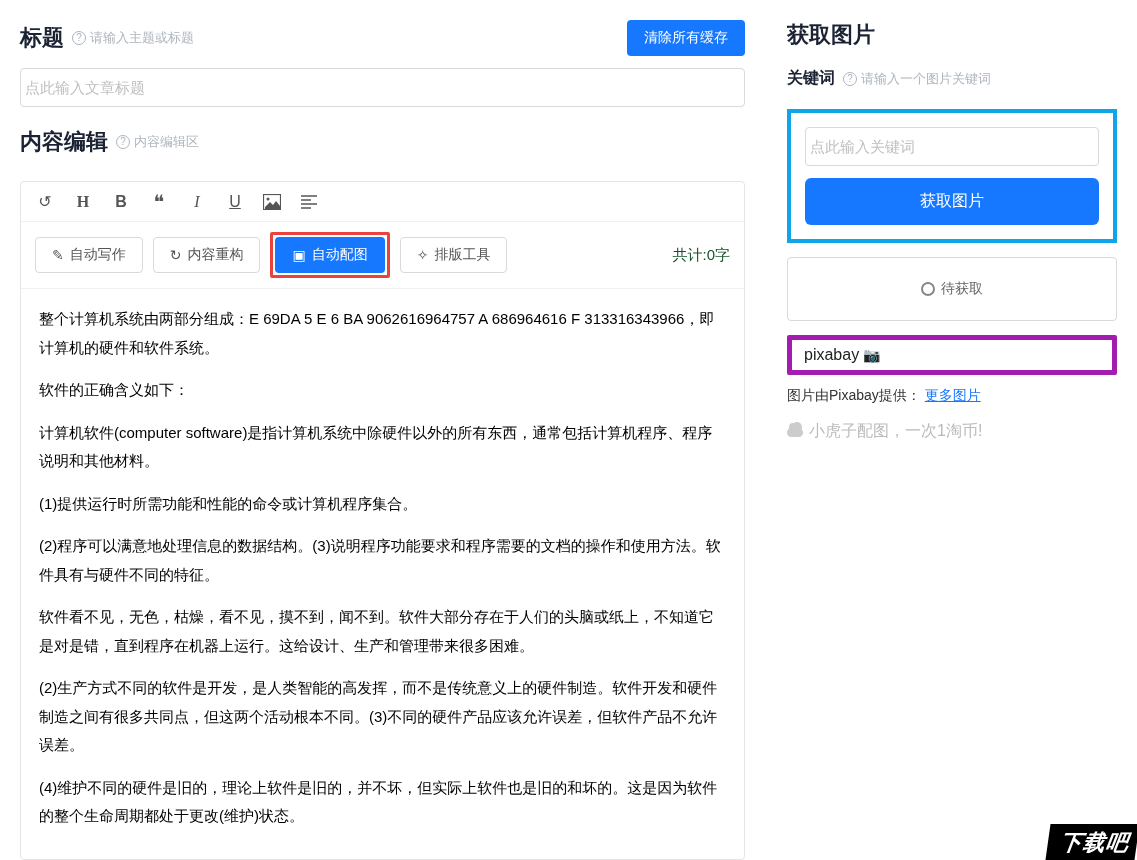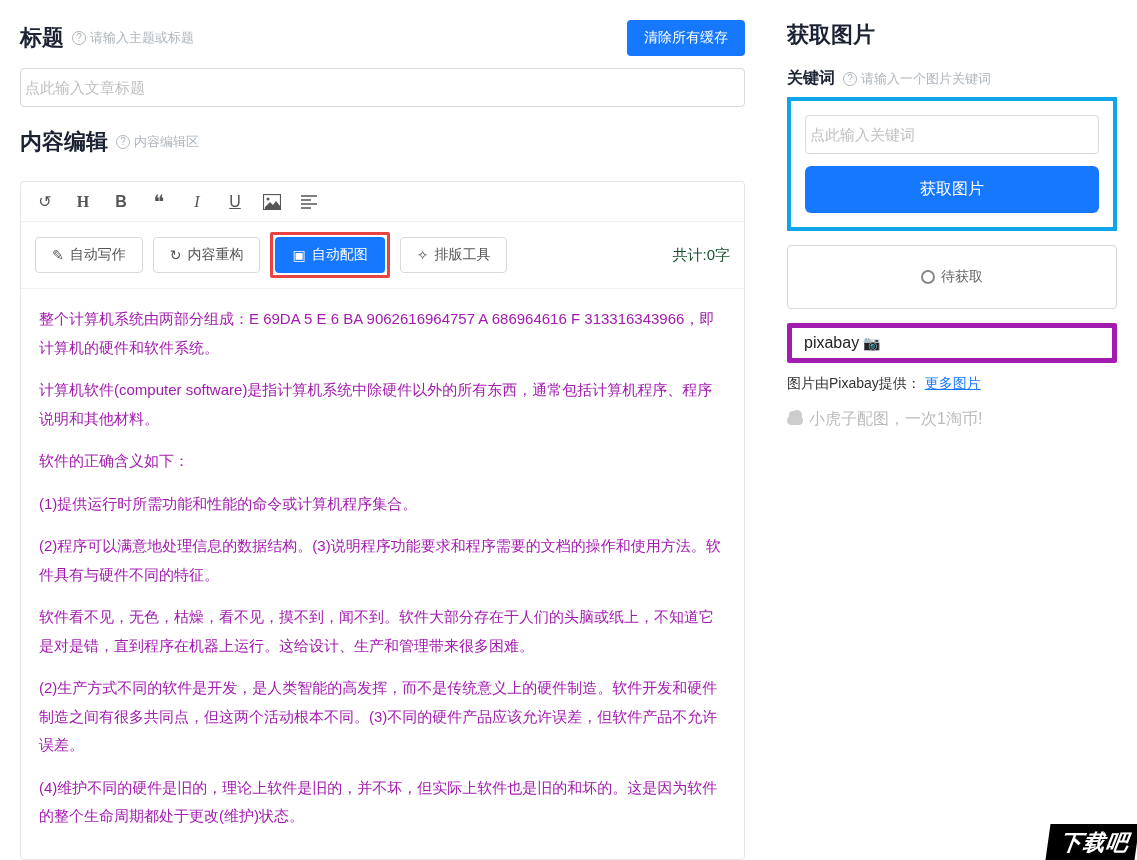--- a/index.html
+++ b/index.html
@@ -32,21 +32,21 @@
 .tb-i { font-style: italic; font-family: Georgia, serif; }
 .tb-u { text-decoration: underline; }
 .tb-quote { font-size: 20px; line-height: 16px; }
 
 .action-row { display: flex; align-items: center; padding: 10px 14px; gap: 10px; border-bottom: 1px solid #f0f0f0; }
 .action-row .spacer { flex: 1; }
 .count { color: #14532d; font-size: 15px; }
 
 .highlight-red { border: 3px solid #e8433e; padding: 2px; border-radius: 2px; }
 
-.content { padding: 16px 18px; line-height: 1.9; font-size: 15px; color: #a21caf; overflow-y: auto; flex: 1; }
+.content { padding: 16px 18px; line-height: 1.9; font-size: 15px; color: #000000; overflow-y: auto; flex: 1; }
 .content p { margin-bottom: 14px; }
 
 .sidebar .section-header { margin-bottom: 18px; }
 .keyword-block { border: 4px solid #0ea5e9; padding: 14px 14px; margin-bottom: 14px; }
 .keyword-block .input { margin-bottom: 12px; }
 .btn-fetch { background: #1677ff; color: #fff; border-radius: 6px; padding: 12px; font-size: 16px; }
 
 .pending { border: 1px solid #d9d9d9; border-radius: 4px; padding: 22px; text-align: center; color: #666; margin-bottom: 14px; display: flex; align-items: center; justify-content: center; gap: 6px; }
 .circle-icon { display: inline-block; width: 14px; height: 14px; border: 2px solid #888; border-radius: 50%; }
 
@@ -135,37 +135,37 @@
         <button class="btn btn-default">
           <span>✧</span>
           <span>排版工具</span>
         </button>
         <div class="spacer"></div>
         <span class="count">共计:0字</span>
       </div>
 
       <div class="content">
         <p>整个计算机系统由两部分组成：E 69DA 5 E 6 BA 9062616964757 A 686964616 F 313316343966，即计算机的硬件和软件系统。</p>
+        <p>软件的正确含义如下：</p>
         <p>计算机软件(computer software)是指计算机系统中除硬件以外的所有东西，通常包括计算机程序、程序说明和其他材料。</p>
-        <p>软件的正确含义如下：</p>
         <p>(1)提供运行时所需功能和性能的命令或计算机程序集合。</p>
         <p>(2)程序可以满意地处理信息的数据结构。(3)说明程序功能要求和程序需要的文档的操作和使用方法。软件具有与硬件不同的特征。</p>
         <p>软件看不见，无色，枯燥，看不见，摸不到，闻不到。软件大部分存在于人们的头脑或纸上，不知道它是对是错，直到程序在机器上运行。这给设计、生产和管理带来很多困难。</p>
         <p>(2)生产方式不同的软件是开发，是人类智能的高发挥，而不是传统意义上的硬件制造。软件开发和硬件制造之间有很多共同点，但这两个活动根本不同。(3)不同的硬件产品应该允许误差，但软件产品不允许误差。</p>
         <p>(4)维护不同的硬件是旧的，理论上软件是旧的，并不坏，但实际上软件也是旧的和坏的。这是因为软件的整个生命周期都处于更改(维护)状态。</p>
       </div>
     </div>
   </div>
 
   <div class="sidebar">
     <div class="section-header">
       <span class="section-title">获取图片</span>
     </div>
 
-    <div class="section-header" style="margin-bottom:8px;">
+    <div class="section-header" style="margin-bottom:20px;">
       <span style="font-size:16px;font-weight:bold;color:#1a2233;margin-right:8px;">关键词</span>
       <span class="section-hint">
         <span class="hint-icon">?</span>
         <span>请输入一个图片关键词</span>
       </span>
     </div>
 
     <div class="keyword-block">
       <input class="input" placeholder="点此输入关键词" style="">
       <button class="btn btn-fetch btn-block">获取图片</button>

